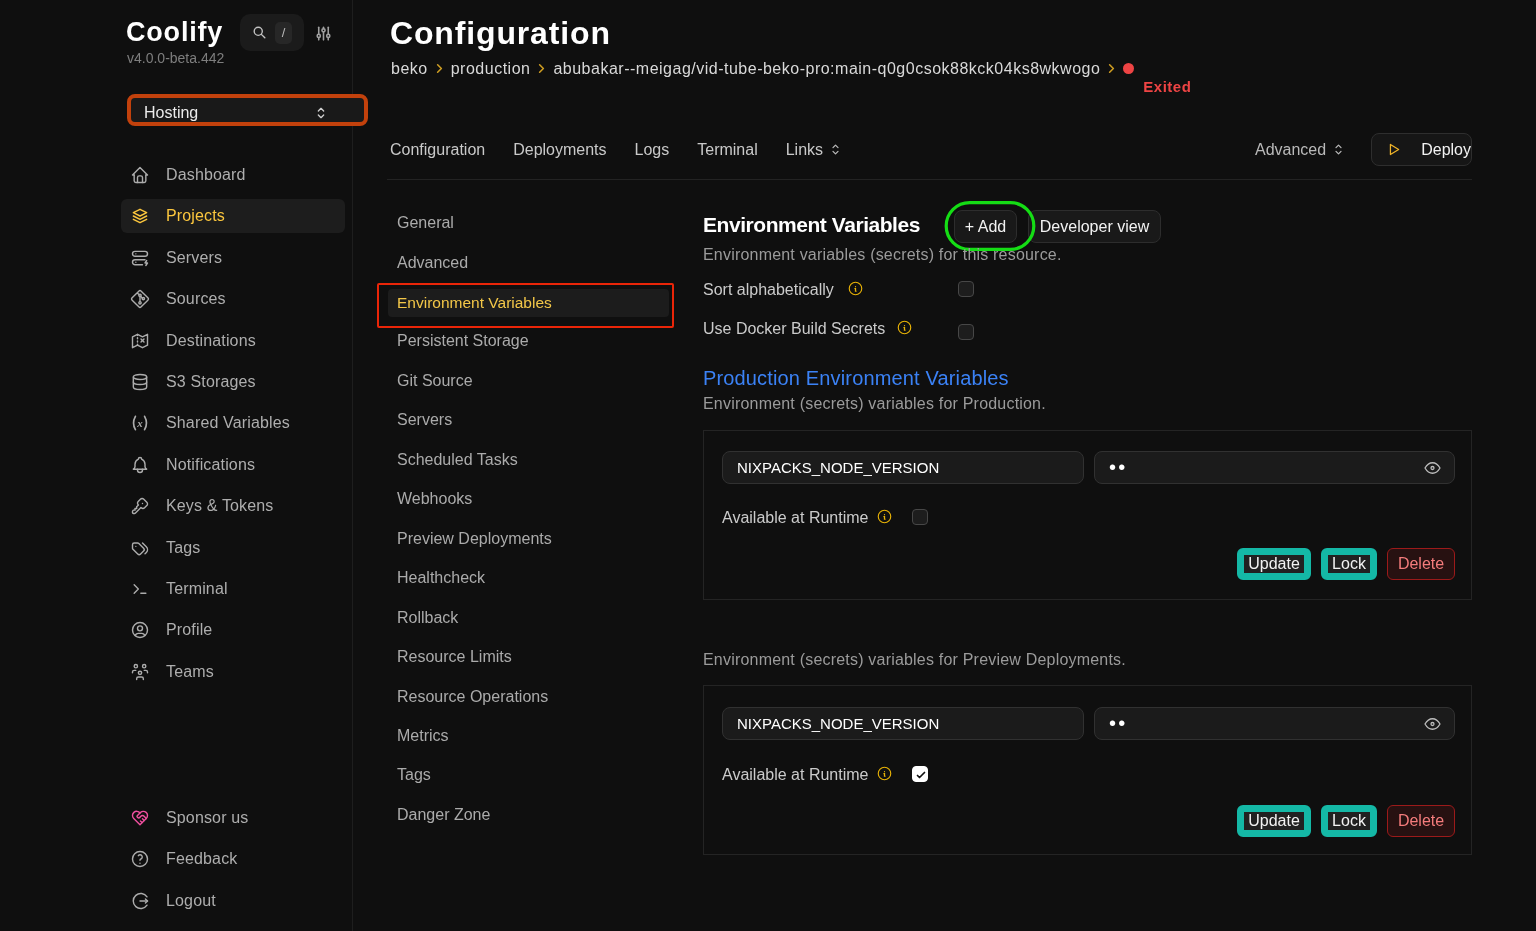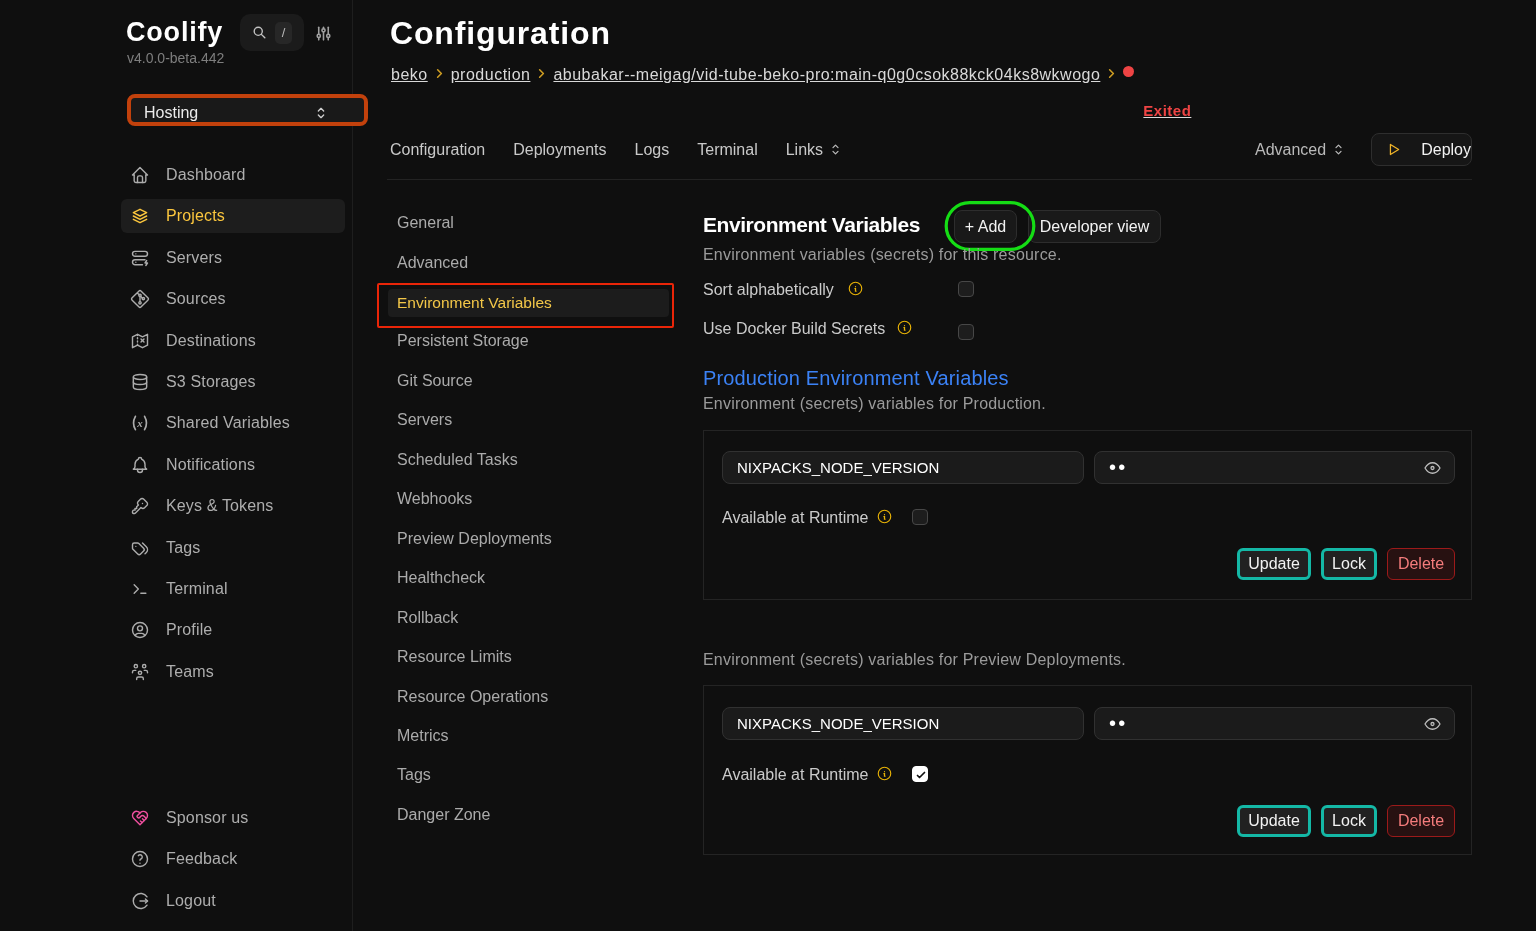--- a/index.html
+++ b/index.html
@@ -19,21 +19,21 @@
 #version { position:absolute; left:127px; top:50px; font-size:14px; color:#7e7e7e; }
 #hostsel { position:absolute; left:127px; top:94px; width:241px; height:32px; background:#191919; border:4px solid #c2410c; border-radius:8px; }
 #hostsel span { position:absolute; left:13px; top:6px; font-size:16px; color:#ececec; }
 .menuitem { position:absolute; left:121px; width:224px; height:34px; border-radius:6px; display:flex; align-items:center; }
 .menuitem .mi { width:20px; height:20px; margin-left:9px; flex:none; }
 .menuitem .mt { margin-left:16px; font-size:16px; letter-spacing:0.15px; color:#aeaeae; white-space:nowrap; }
 .menuitem.active { background:#1d1d1d; }
 .menuitem.active .mt { color:#fbc63d; }
 
 #h1 { position:absolute; left:390px; top:16px; font-size:32px; font-weight:700; line-height:34px; letter-spacing:0.85px; }
-#crumbs { position:absolute; left:391px; top:66px; height:17px; display:flex; align-items:flex-start; font-size:16px; letter-spacing:0.5px; color:#d9d9d9;text-decoration:underline; }
+#crumbs { position:absolute; left:391px; top:60px; height:17px; display:flex; align-items:center; font-size:16px; letter-spacing:0.5px; color:#d9d9d9; }
 #crumbs .sep { margin:0 4px; }
 #crumbs .dot { width:11px; height:11px; border-radius:50%; background:#ee4444; margin-right:9px; }
 #crumbs .exited { color:#ee4444; font-weight:700; font-size:15px;margin-top:36px; }
 #tabs { position:absolute; left:390px; top:140px; display:flex; gap:28px; font-size:16px; color:#c9c9c9; align-items:center; height:19px; }
 #advanced { position:absolute; left:1255px; top:140px; display:flex; align-items:center; font-size:16px; color:#b9b9b9; height:19px; }
 #deploy { position:absolute; left:1371px; top:133px; width:101px; height:33px; background:#161616; border:1px solid #2e2e2e; border-radius:8px; display:flex; align-items:center;gap:11px; }
 #deploy span { margin-left:9px; font-size:16px; color:#f2f2f2; }
 #tabline { position:absolute; left:387px; top:179px; width:1085px; height:1px; background:#232323; }
 
 .sn { position:absolute; left:397px; font-size:16px; color:#ababab; white-space:nowrap; }
@@ -41,21 +41,21 @@
 #snactive span { position:absolute; left:9px; top:5px; font-size:15.5px; color:#f3c748; }
 #redbox { position:absolute; left:377px; top:283px; width:297px; height:45px; border:2.5px solid #ea2508; border-radius:2px; }
 
 .h2 { position:absolute; font-weight:700; font-size:21px; letter-spacing:-0.45px; color:#fff; }
 .h3 { position:absolute; font-weight:400; font-size:20px; letter-spacing:0.15px; color:#3b82f6; }
 .sub { position:absolute; font-size:16px; letter-spacing:0.2px; color:#9b9b9b; }
 .lbl { position:absolute; font-size:16px; color:#cbcbcb; display:flex; align-items:center; }
 .cb { position:absolute; width:16px; height:16px; background:#1d1d1d; border:1px solid #474747; border-radius:4px; }
 .cb.on { background:#fff; border-color:#fff; }
 .btn { position:absolute; height:33px; background:#191919; border:1px solid #2d2d2d; border-radius:8px; display:flex; align-items:center; justify-content:center; font-size:16px; color:#f2f2f2; }
-.pbtn { position:absolute; height:32px; background:#212121; border:3px solid #14b8a6; border-radius:6px; display:flex; align-items:center; justify-content:center; font-size:16px; color:#f2f2f2; }
+.pbtn { position:absolute; height:32px; background:#212121; border:7px solid #14b8a6; border-radius:6px; display:flex; align-items:center; justify-content:center; font-size:16px; color:#f2f2f2; }
 .pbtn.del { background:#271111; border:1.5px solid #9c1a1a; color:#f47c7c; }
 .panel { position:absolute; left:703px; width:769px; border:1px solid #242424; }
 .input { position:absolute; height:33px; background:#1b1b1b; border:1px solid #313131; border-radius:8px; font-size:15px; color:#fff; display:flex; align-items:center; padding-left:14px; }
 svg.ic { display:block; }
 </style>
 </head>
 <body>
 <div id="app">
 
 <div id="sidebar">

